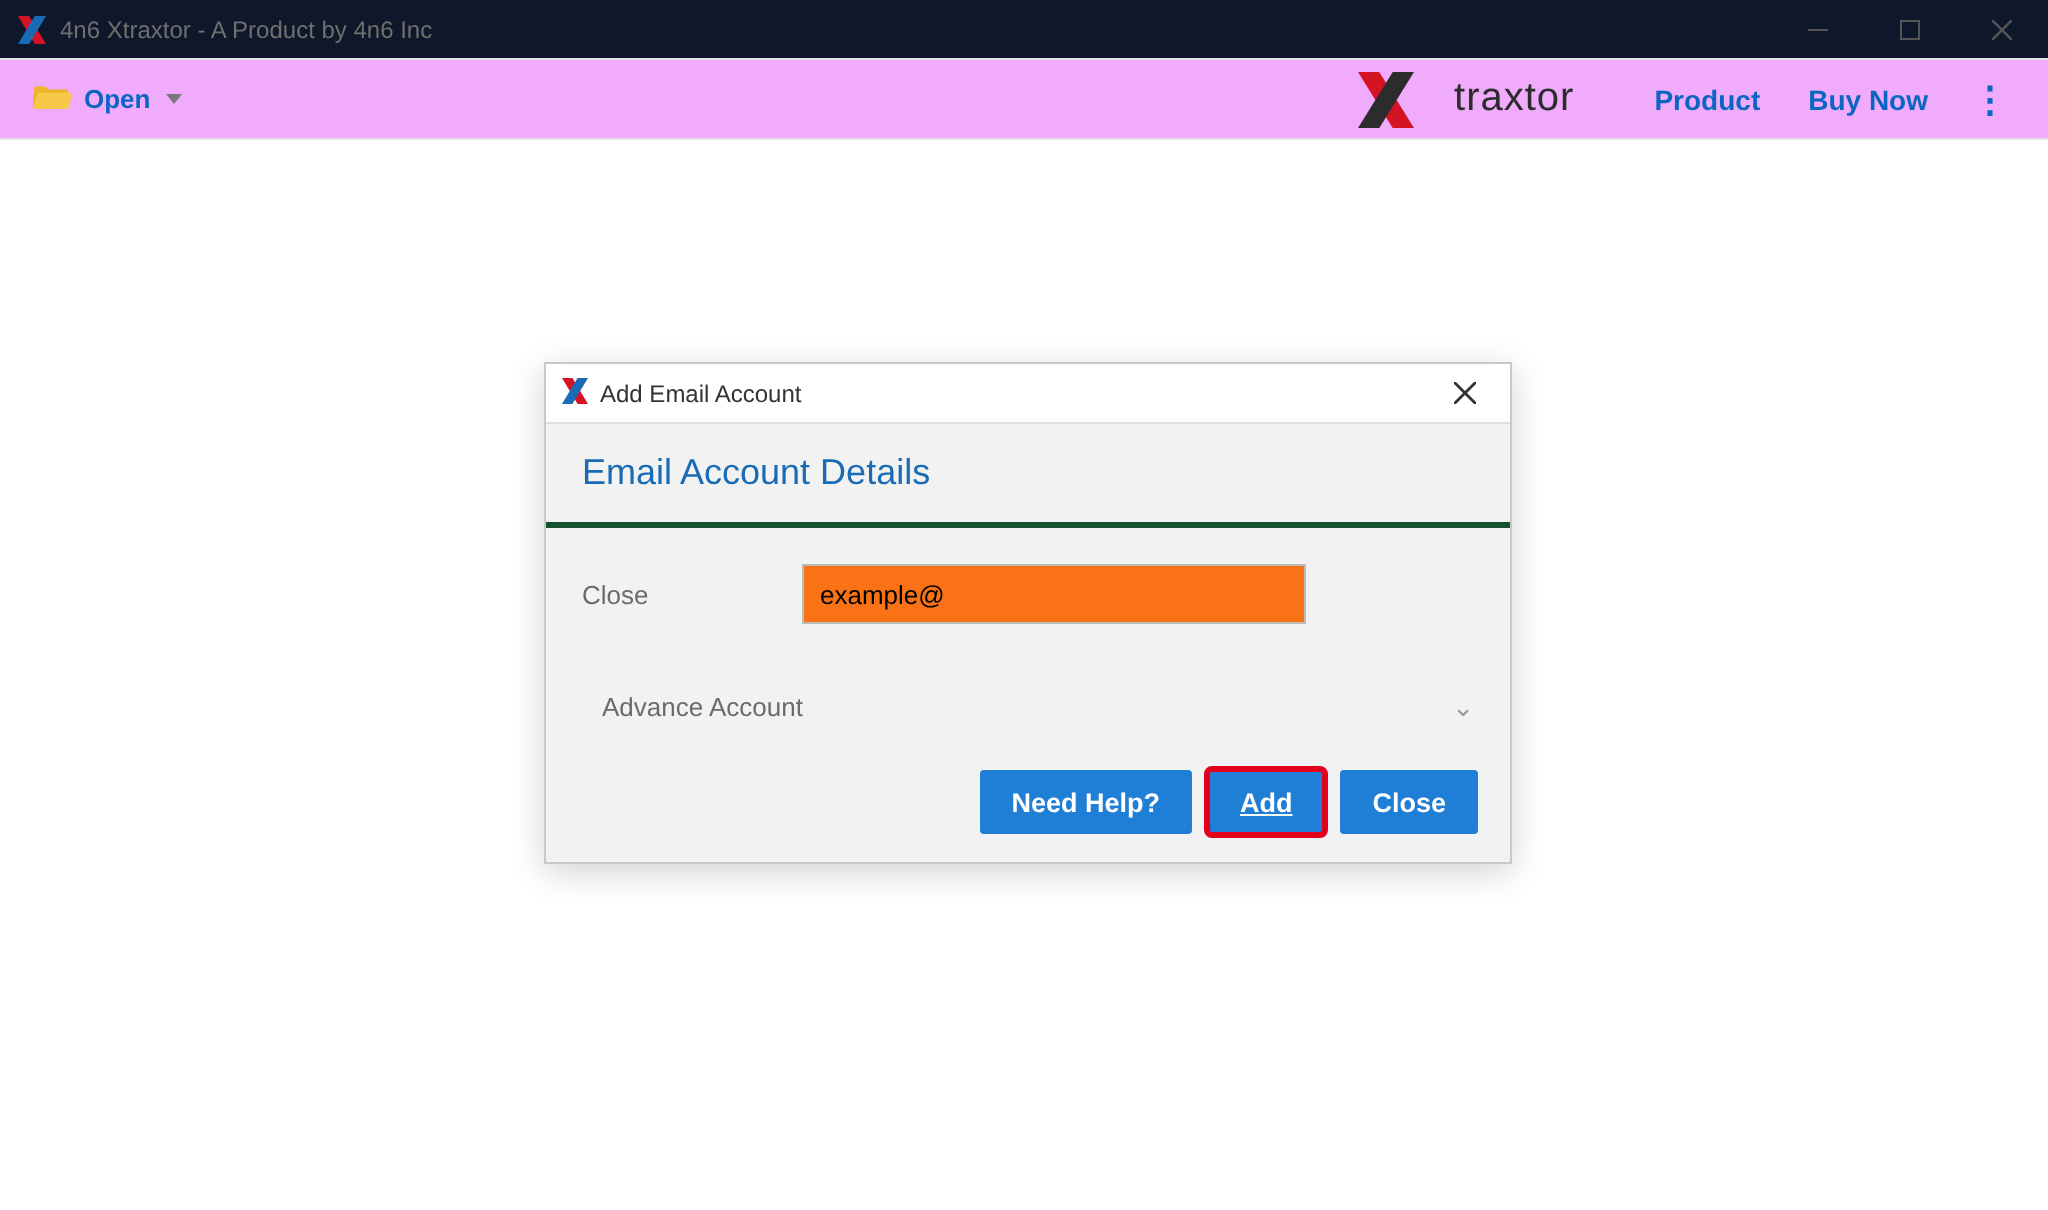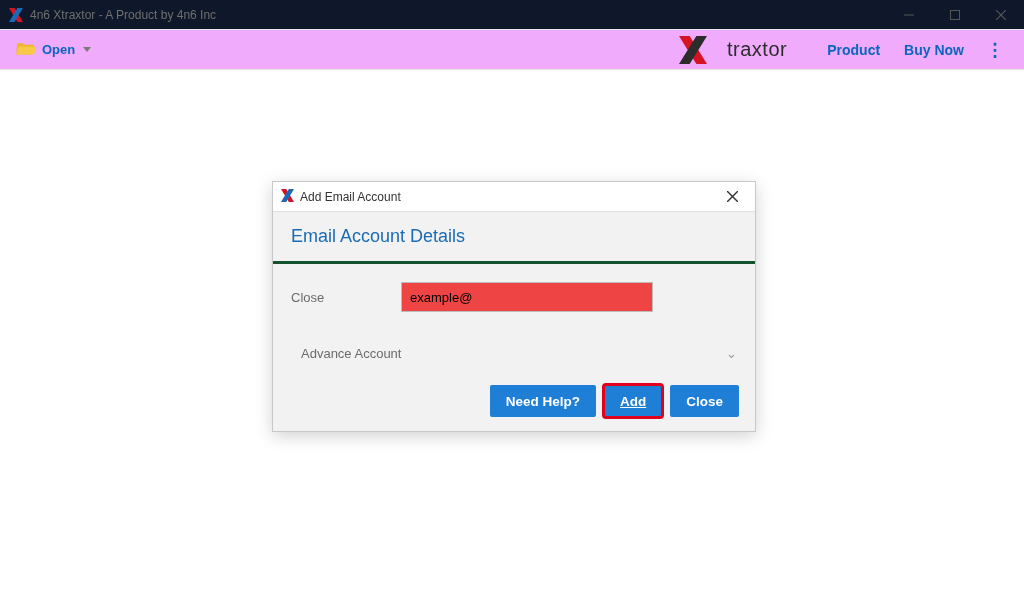--- a/index.html
+++ b/index.html
@@ -109,21 +109,21 @@
   .form-row .lbl {
     width: 110px; color: #6b6b6b; font-size: 13px;
   }
   .form-row input {
     flex: 0 0 252px;
     height: 30px;
     border: 1px solid #bcbcbc;
     padding: 4px 8px;
     font-size: 13px;
     font-family: Arial, sans-serif;
-    background: #ef4444;
+    background: #f97316;
   }
   .adv-row {
     display: flex; align-items: center;
     padding: 12px 18px 0 28px;
     color: #6b6b6b;
     cursor: pointer;
   }
   .adv-row .spacer { flex:1; }
   .adv-row .chev {
     color: #9a9a9a; font-size: 13px;

